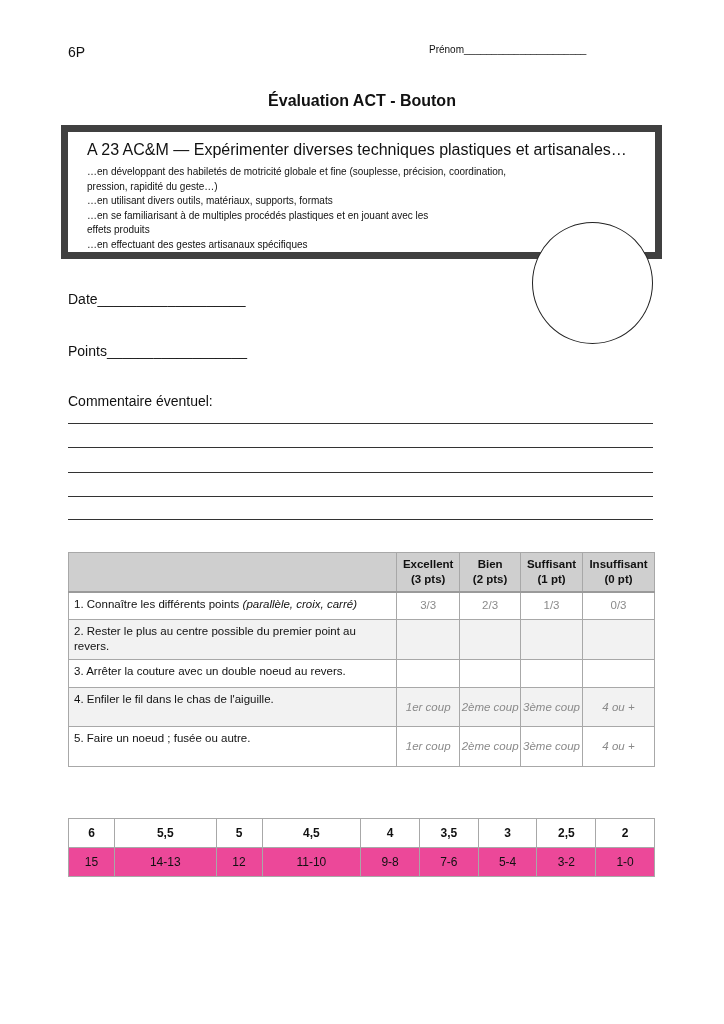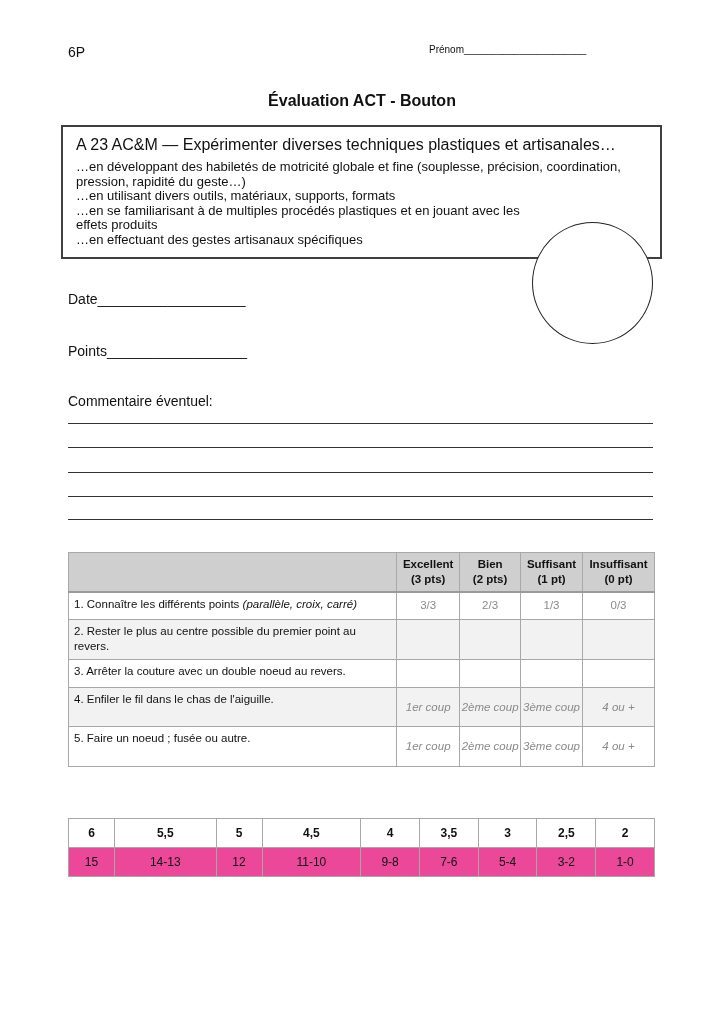--- a/index.html
+++ b/index.html
@@ -1,23 +1,23 @@
 <!DOCTYPE html>
 <html><head>
 <meta charset="utf-8">
 <style>
   html, body { margin:0; padding:0; background:#ffffff; }
   body { width:724px; height:1024px; position:relative; font-family:"Liberation Sans", sans-serif; color:#111; overflow:hidden; }
   .abs { position:absolute; }
   .grade { left:68px; top:44px; font-size:14px; }
   .prenom { left:429px; top:44px; font-size:10px; }
   .title { left:0; width:724px; top:92px; text-align:center; font-size:16px; font-weight:bold; }
-  .comp-box { left:61px; top:125px; width:601px; height:134px; border:2px solid #404040; box-sizing:border-box; padding:9px 0 0 13px; }
+  .comp-box { left:61px; top:125px; width:601px; height:134px; border:7px solid #404040; box-sizing:border-box; padding:9px 0 0 19px; }
   .comp-title { font-size:16px; margin-bottom:6px; }
-  .comp-line { font-size:13px; line-height:14.6px; }
+  .comp-line { font-size:10px; line-height:14.6px; }
   .circle { left:532px; top:222px; width:121px; height:122px; border:1px solid #222; border-radius:50%; background:#fff; box-sizing:border-box; }
   .field { left:68px; font-size:14px; }
   .write-line { left:68px; width:585px; height:0; border-bottom:1px solid #333; }
   table { border-collapse:collapse; }
   .crit { position:absolute; left:68px; top:552px; width:587px; font-size:11.5px; }
   .crit td, .crit th { border:1px solid #a8a8a8; padding:0;margin-top:44px; }
   .crit th { background:#cfcfcf; font-weight:bold; font-size:11.5px; color:#111; text-align:center; line-height:15px; border-bottom:2px solid #9a9a9a; }
   .crit td.label { padding:4px 5px; vertical-align:top; line-height:15px; }
   .crit td.val { text-align:center; vertical-align:middle; color:#8a8a8a; font-style:italic; line-height:15px; }
   .crit td.val.plain { font-style:normal; }

